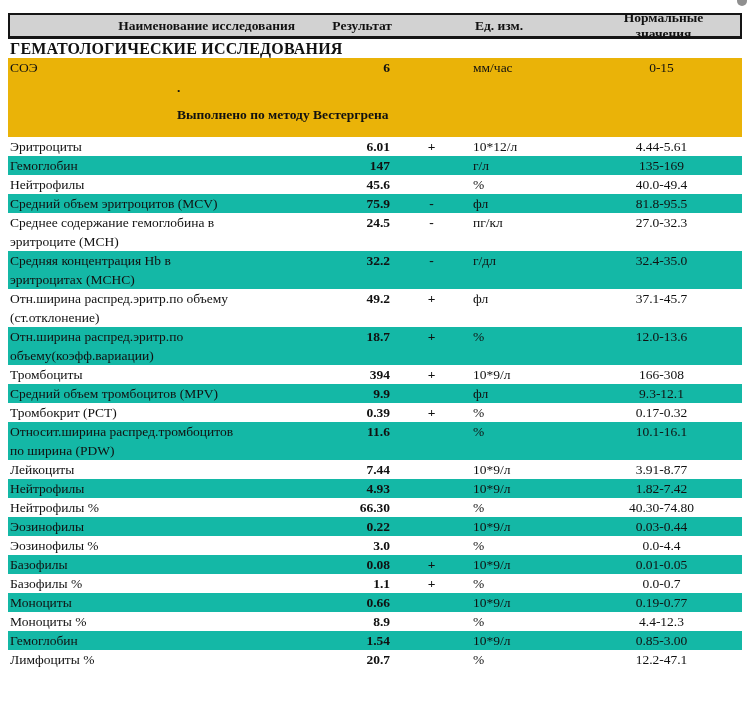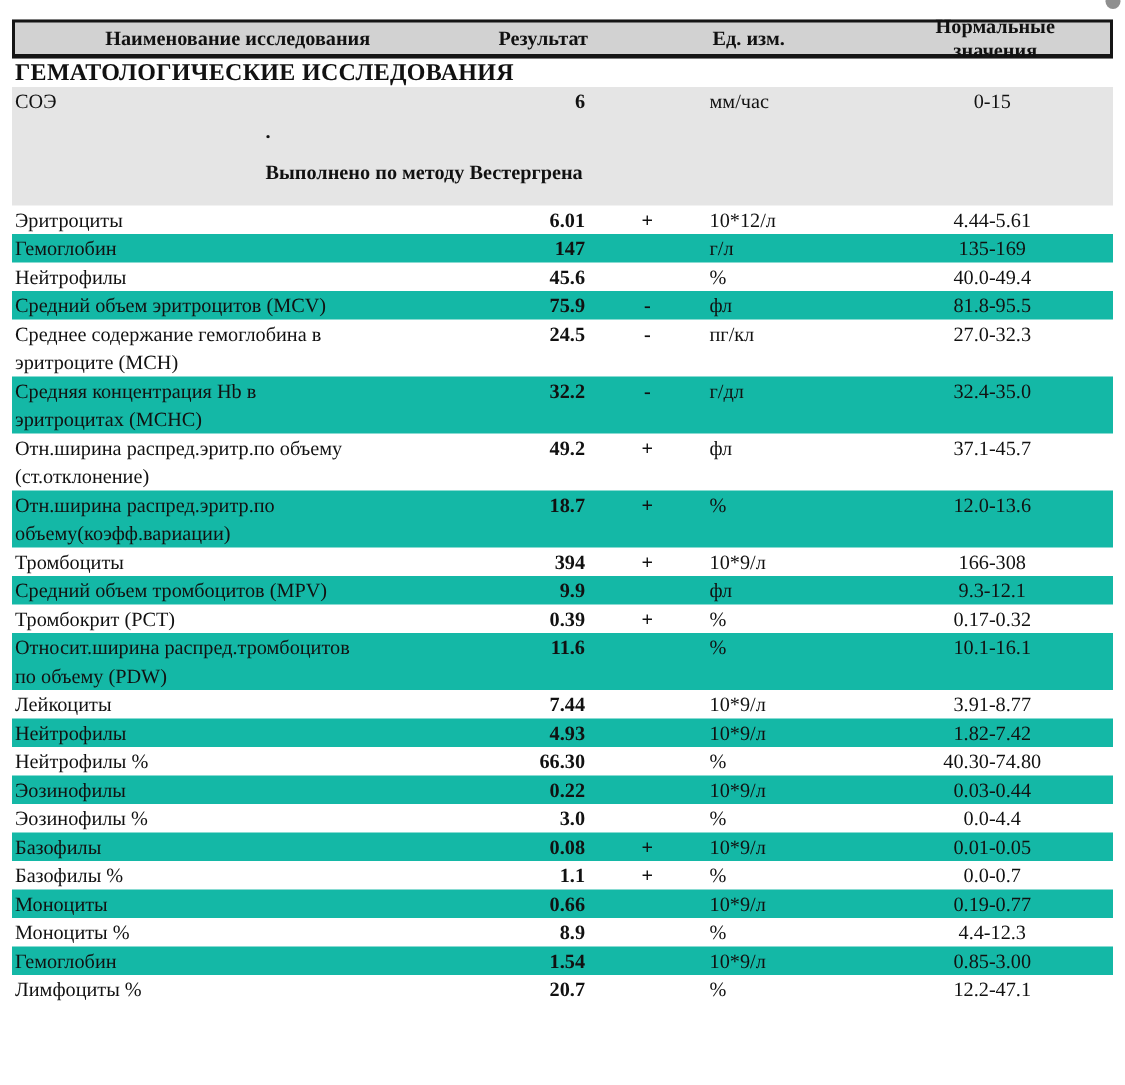--- a/index.html
+++ b/index.html
@@ -28,32 +28,32 @@
 
   .header-bar {
     display:flex; align-items:center;
     box-sizing:border-box;
     height:26px; margin-top:13px;
     background:#d2d2d2;
     border:2px solid #151515;
     border-bottom-width:3px;
     font-weight:bold; font-size:13.5px;
   }
-  .header-bar .c-name { text-align:center; padding-left:12px; }
+  .header-bar .c-name { text-align:right; padding-left:12px; }
 
   .section-heading {
     font-weight:bold; font-size:16px; line-height:19px;
     padding-left:2px; letter-spacing:0.2px;
   }
 
   .trow { display:flex; font-size:13.5px; line-height:19px; }
   .trow.shaded { background:#14b8a6; }
   .c-name div { line-height:19px; }
 
-  .soe-block { background:#e5e5e5; padding-bottom:13px; }
+  .soe-block { background:#eab308; padding-bottom:13px; }
   .soe-note-wrap { margin-left:169px; font-size:13.5px; }
   .soe-dot  { font-weight:bold; line-height:10px; margin-top:6px; }
   .soe-note { font-weight:bold; line-height:19px; margin-top:12px; }
 </style>
 </head>
 <body>
 
 <div class="page">
 
   <div class="scroll-dot"></div>
@@ -184,21 +184,21 @@
             <div>Тромбокрит (PCT)</div>
           </div>
           <div class="c c-result">0.39</div>
           <div class="c c-flag">+</div>
           <div class="c c-unit">%</div>
           <div class="c c-range">0.17-0.32</div>
         </div>
         <div class="trow shaded">
           <div class="c c-name">
             <div>Относит.ширина распред.тромбоцитов</div>
-            <div>по объему (PDW)</div>
+            <div>по ширина (PDW)</div>
           </div>
           <div class="c c-result">11.6</div>
           <div class="c c-flag"></div>
           <div class="c c-unit">%</div>
           <div class="c c-range">10.1-16.1</div>
         </div>
         <div class="trow">
           <div class="c c-name">
             <div>Лейкоциты</div>
           </div>

